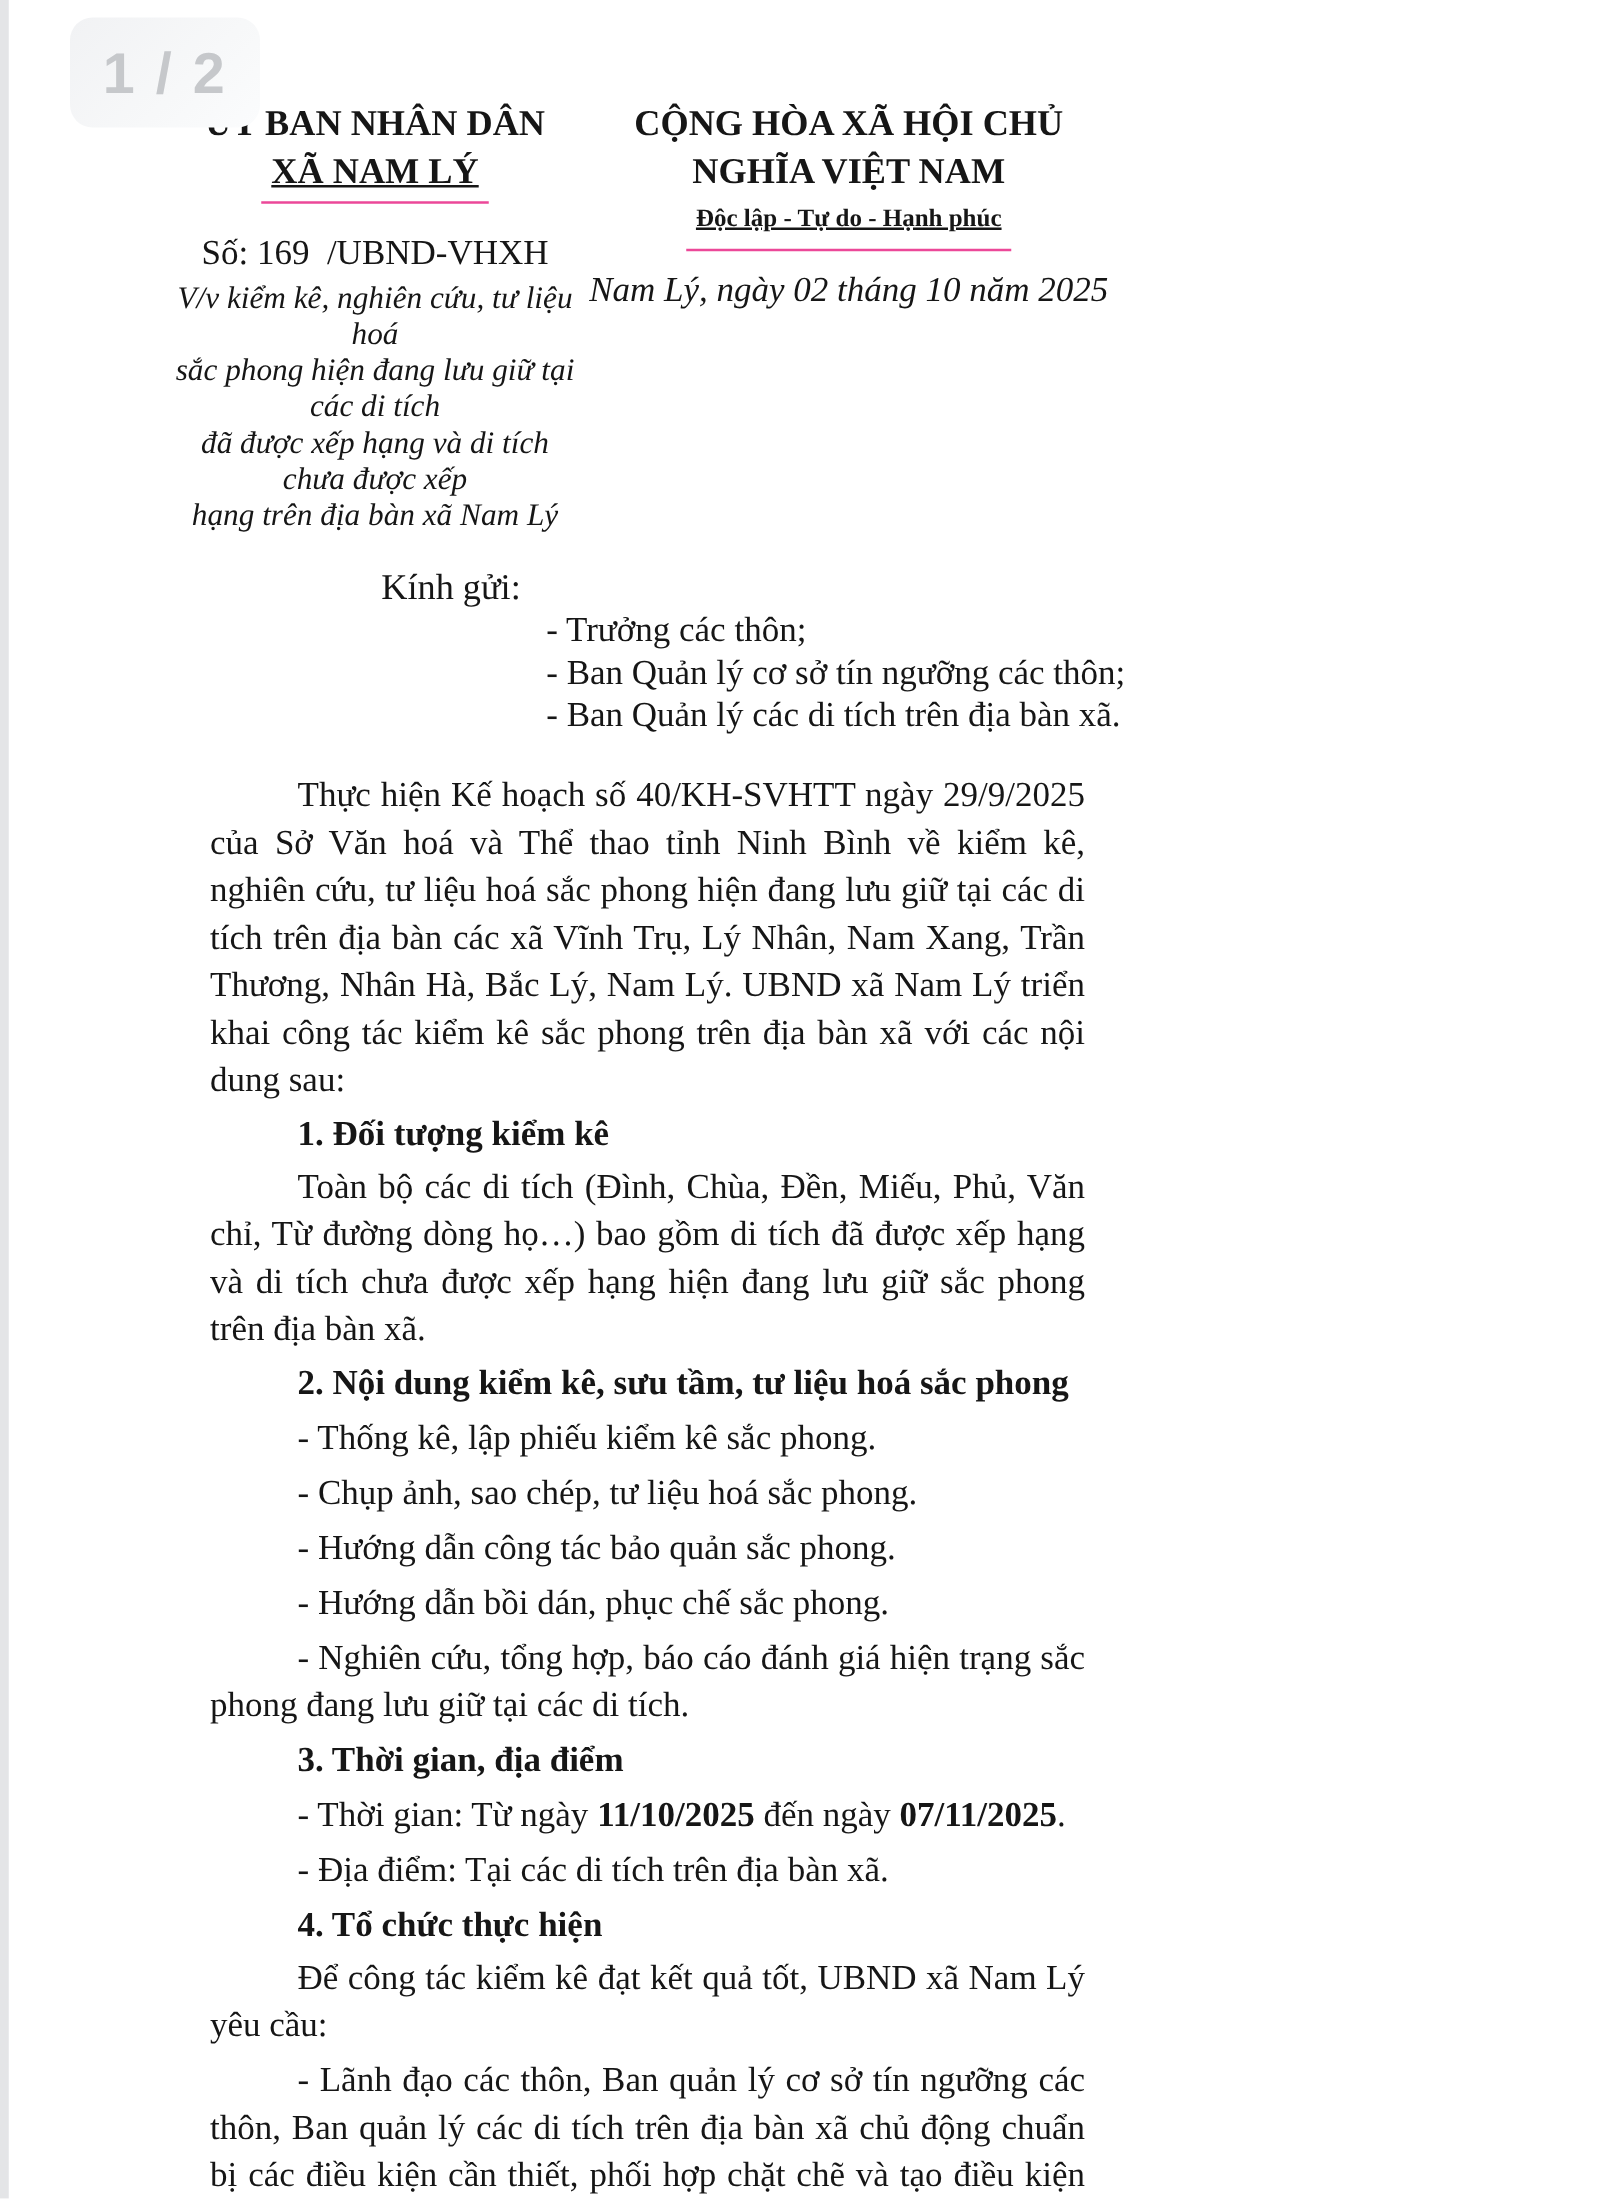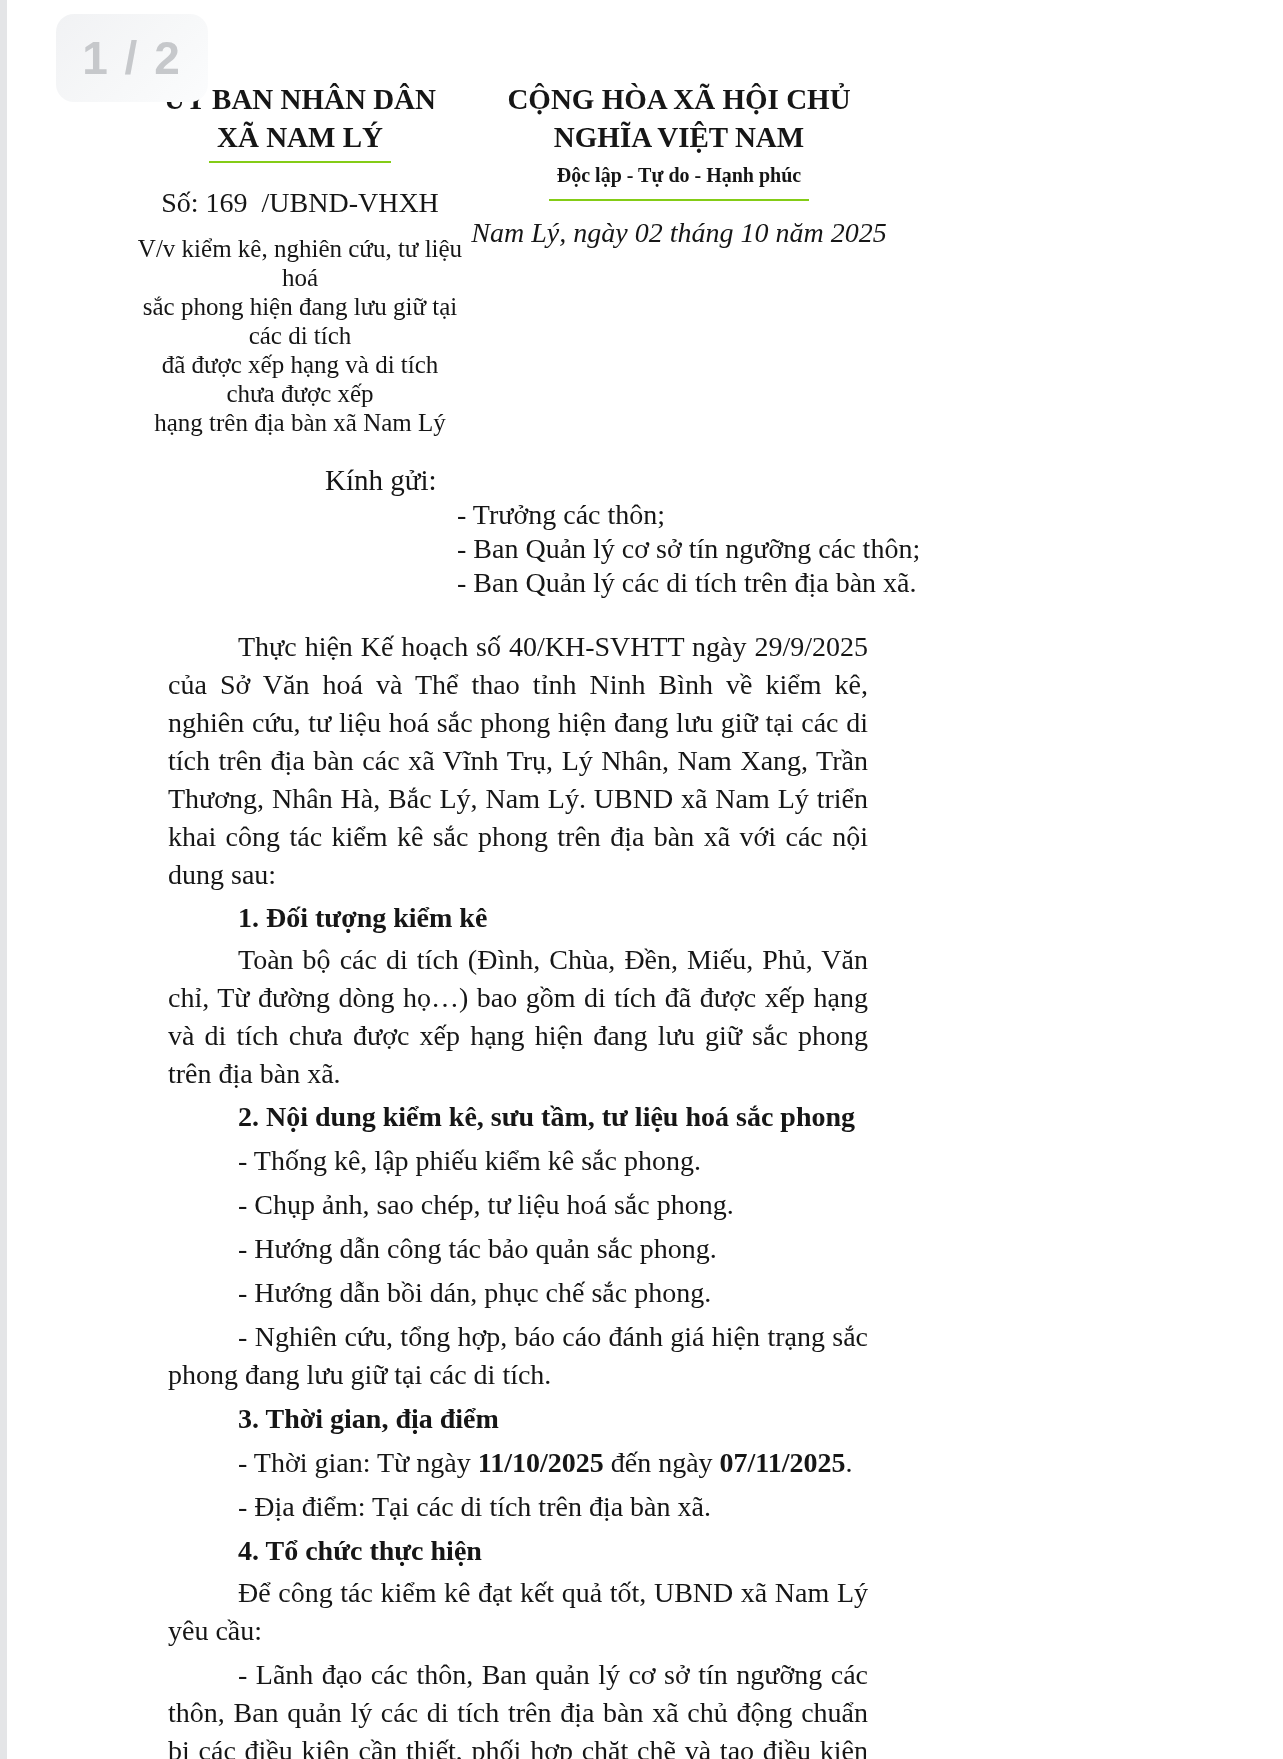--- a/index.html
+++ b/index.html
@@ -31,27 +31,28 @@
     color: #c6c8cb;
     letter-spacing: 2px;
   }
   .header { display: flex; padding-top: 80px; }
   .h-left { width: 330px; margin-left: 135px; text-align: center; }
   .h-right { flex: 1; margin-right: 145px; text-align: center; }
   .h-bold { font-weight: bold; font-size: 29px; line-height: 38px; }
   .motto { font-size: 20px; }
   .u {
     display: inline-block;
-    border-bottom: 2px solid #84cc16;
+    border-bottom: 2px solid #ec4899;
     padding: 0 8px 5px 8px;
+    text-decoration: underline;
   }
   .doc-number { margin-top: 24px; font-size: 28px; white-space: pre; }
-  .subject { margin-top: 15px; font-size: 25px; line-height: 29px; }
+  .subject { margin-top: 5px; font-style: italic; font-size: 25px; line-height: 29px; }
   .date-line { margin-top: 16px; font-style: italic; font-size: 28px; }
-  .salutation { margin-top: 26px; font-size: 29px; padding-left: 20px; }
+  .salutation { margin-top: 26px; font-size: 29px; }
   .sal-label { margin-left: 305px; line-height: 35px; }
   .recipients { margin-left: 437px; font-size: 28px; }
   .recipient { line-height: 34px; }
   .content {
     margin: 28px 170px 0 168px;
     font-size: 28px;
     line-height: 38px;
     text-align: justify;
   }
   .content p { margin: 0; text-indent: 70px; }

